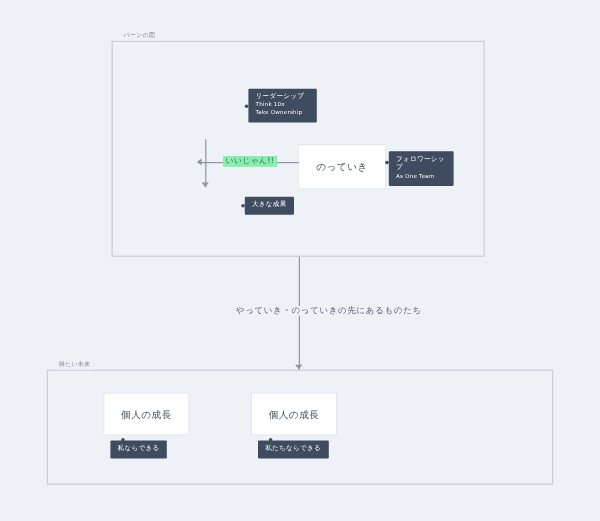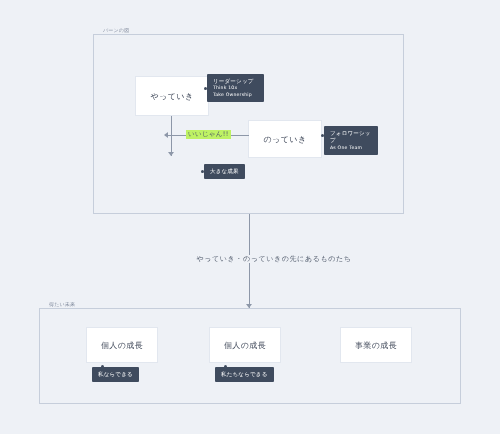--- a/index.html
+++ b/index.html
@@ -166,36 +166,35 @@
     background: #eef1f6;
     padding: 0 6px;
   }
 
   .iijan-label {
     position: absolute;
     left: 186px;
     top: 130px;
     font-size: 6.5px;
     color: #4d5667;
-    background: #bef264;
+    background: #86efac;
     padding: 0 2px;
     letter-spacing: 0.3px;
     white-space: nowrap;
   }
 </style>
 </head>
 <body>
 
 <div id="canvas">
 
   <div class="group" id="group-top">
     <div class="group-label">バーンの図</div>
   </div>
 
-  <div class="node" id="node-yatteiki">やっていき</div>
 
   <div class="node" id="node-notteiki">のっていき</div>
 
 
   <div class="line v-line" id="conn-v-main"></div>
   <div class="arrow-down" id="arrow-main"></div>
   <div class="line h-line" id="conn-h-left"></div>
   <div class="line h-line" id="conn-h-right"></div>
   <div class="arrow-left" id="arrow-iijan"></div>
 
@@ -235,15 +234,14 @@
   <div class="tag" id="tag-kojin">
     <span class="t-main">私ならできる</span>
   </div>
 
   <div class="node" id="node-soshiki">個人の成長</div>
   <div class="conn-dot" id="dot-soshiki"></div>
   <div class="tag" id="tag-soshiki">
     <span class="t-main">私たちならできる</span>
   </div>
 
-  <div class="node" id="node-jigyo">事業の成長</div>
 
 </div>
 
 </body></html>

